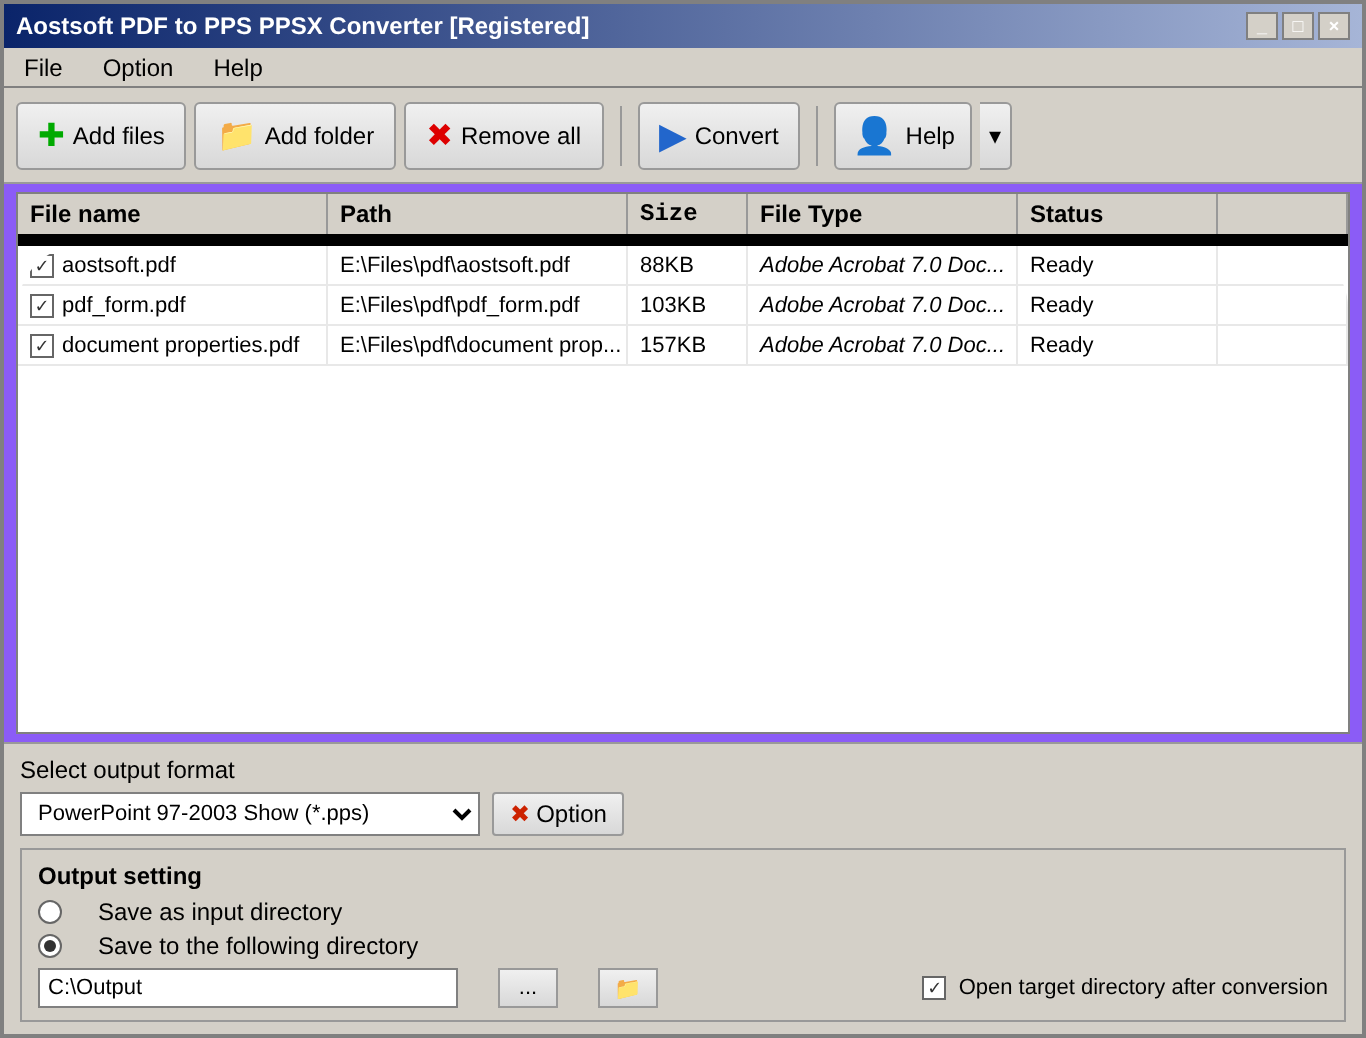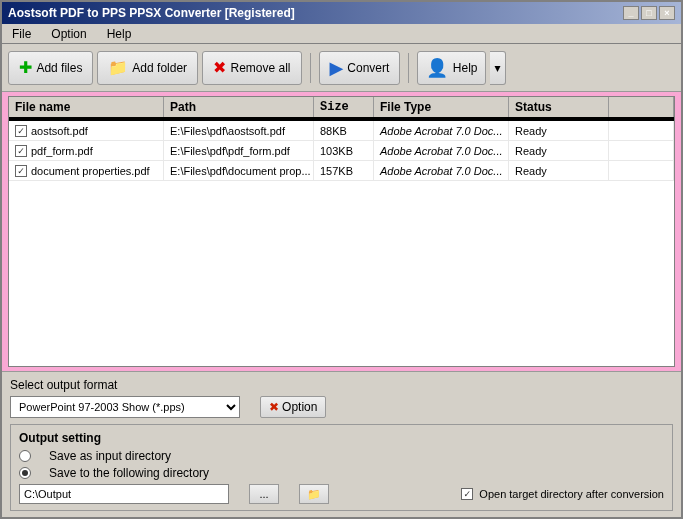--- a/index.html
+++ b/index.html
@@ -7,21 +7,21 @@
       font-family: 'Arial', sans-serif;
       font-size: 12px;
       background: #d4d0c8;
       width: 683px;
       height: 519px;
       overflow: hidden;
     }
     .window {
       width: 683px;
       height: 519px;
-      background: #f9a8d4;
+      background: #8b5cf6;
       border: 2px solid #808080;
       display: flex;
       flex-direction: column;
     }
     .title-bar {
       background: linear-gradient(to right, #0a246a, #a6b5d7);
       color: white;
       font-size: 12px;
       font-weight: bold;
       padding: 3px 6px;
@@ -132,40 +132,41 @@
       margin: 4px 6px;
       background: white;
       border: 1px solid #808080;
       overflow: hidden;
       display: flex;
       flex-direction: column;
     }
     .file-table-header {
       display: flex;
       background: #d4d0c8;
-      border-bottom: 4px solid #000000;
+      border-bottom: 6px solid #000000;
     }
     .th {
       padding: 3px 6px;
       font-size: 12px;
       font-weight: bold;
       border-right: 1px solid #999;
       white-space: nowrap;
       overflow: hidden;
     }
     .th-filename { width: 155px; }
     .th-path { width: 150px; }
     .th-size { width: 60px; font-family: Liberation Mono, monospace; }
     .th-filetype { width: 135px; }
     .th-status { width: 100px; }
     .th-extra { flex: 1; }
 
     .file-table-body {
       flex: 1;
       overflow-y: auto;
+      border-radius: 31px;
     }
     .file-row {
       display: flex;
       align-items: center;
       border-bottom: 1px solid #e8e8e8;
       height: 20px;
     }
     .td {
       padding: 2px 6px;
       font-size: 11px;
@@ -205,21 +206,21 @@
       border-top: 1px solid #999;
     }
     .section-label {
       font-size: 12px;
       font-weight: normal;
       margin-bottom: 4px;
     }
     .format-row {
       display: flex;
       align-items: center;
-      gap: 20px;
+      gap: 6px;
       margin-bottom: 6px;
     }
     .format-select {
       width: 230px;
       height: 22px;
       font-size: 11px;
       background: white;
       border: 1px solid #808080;
       padding: 1px 4px;
     }

